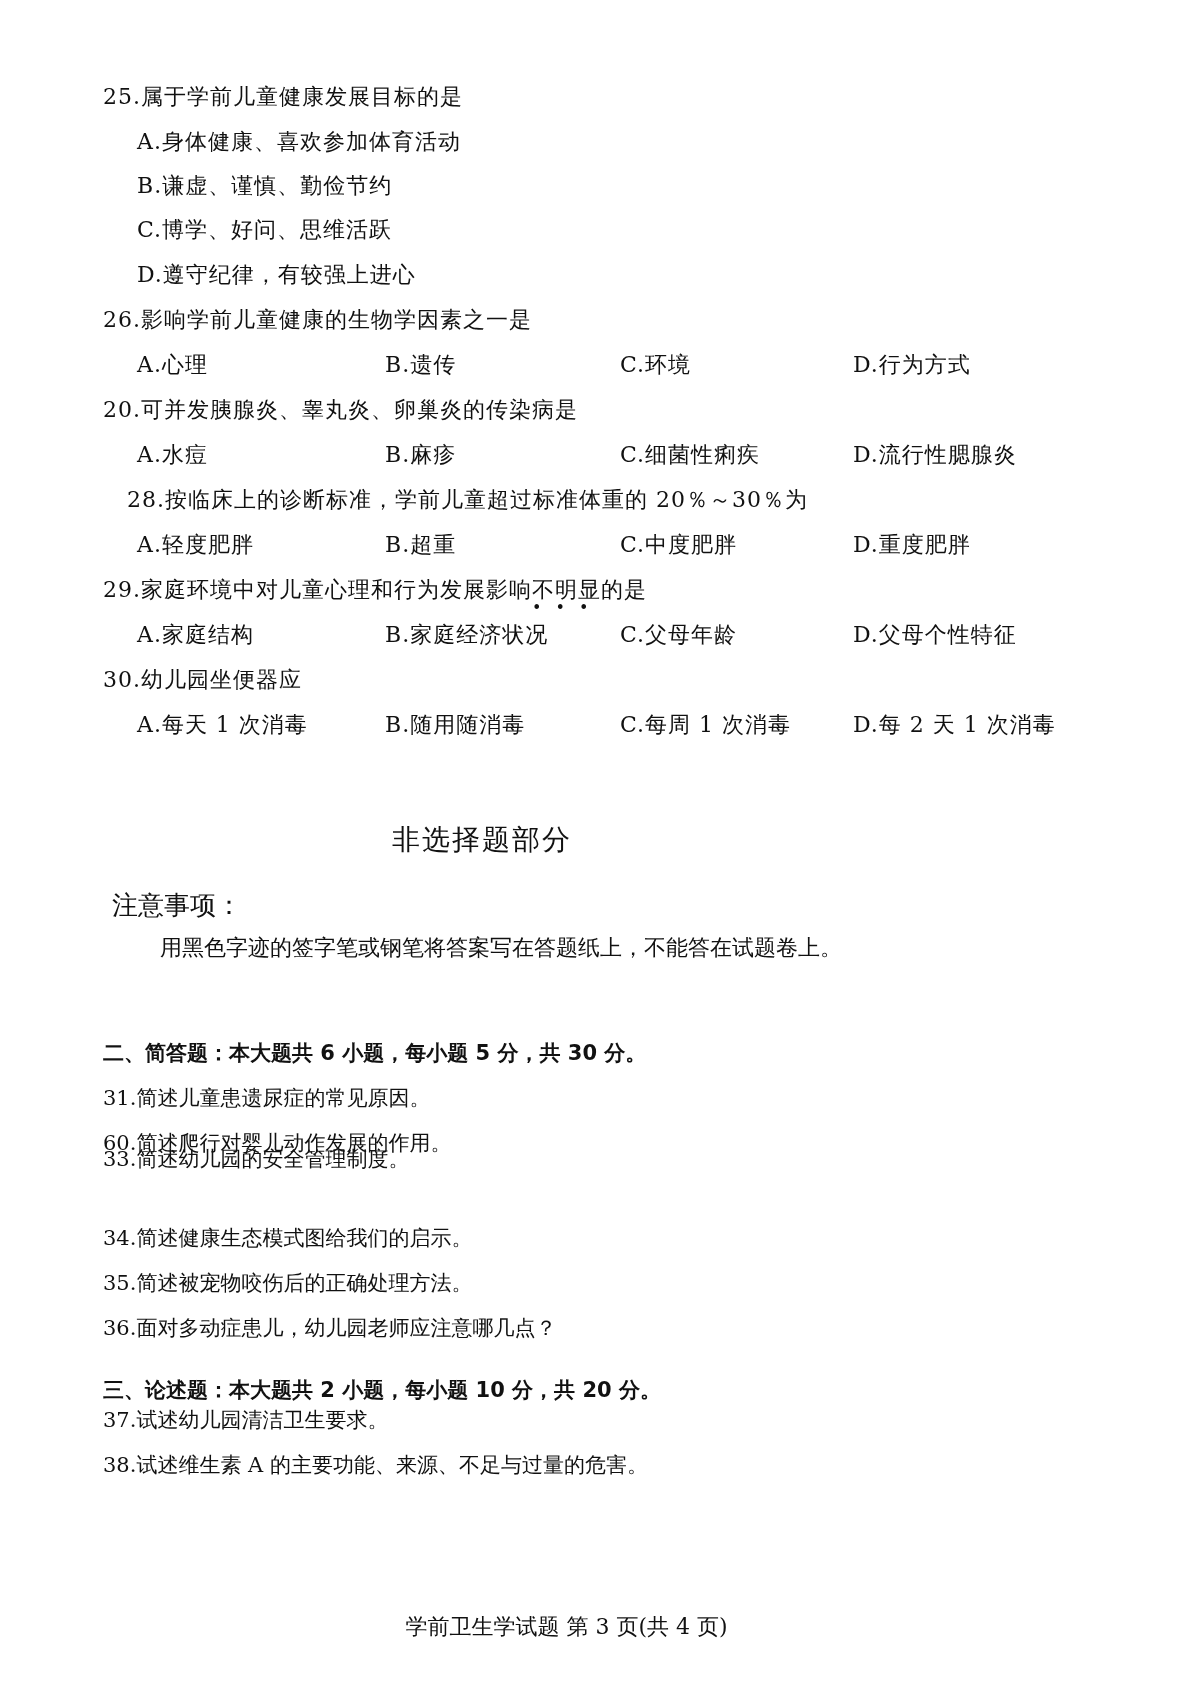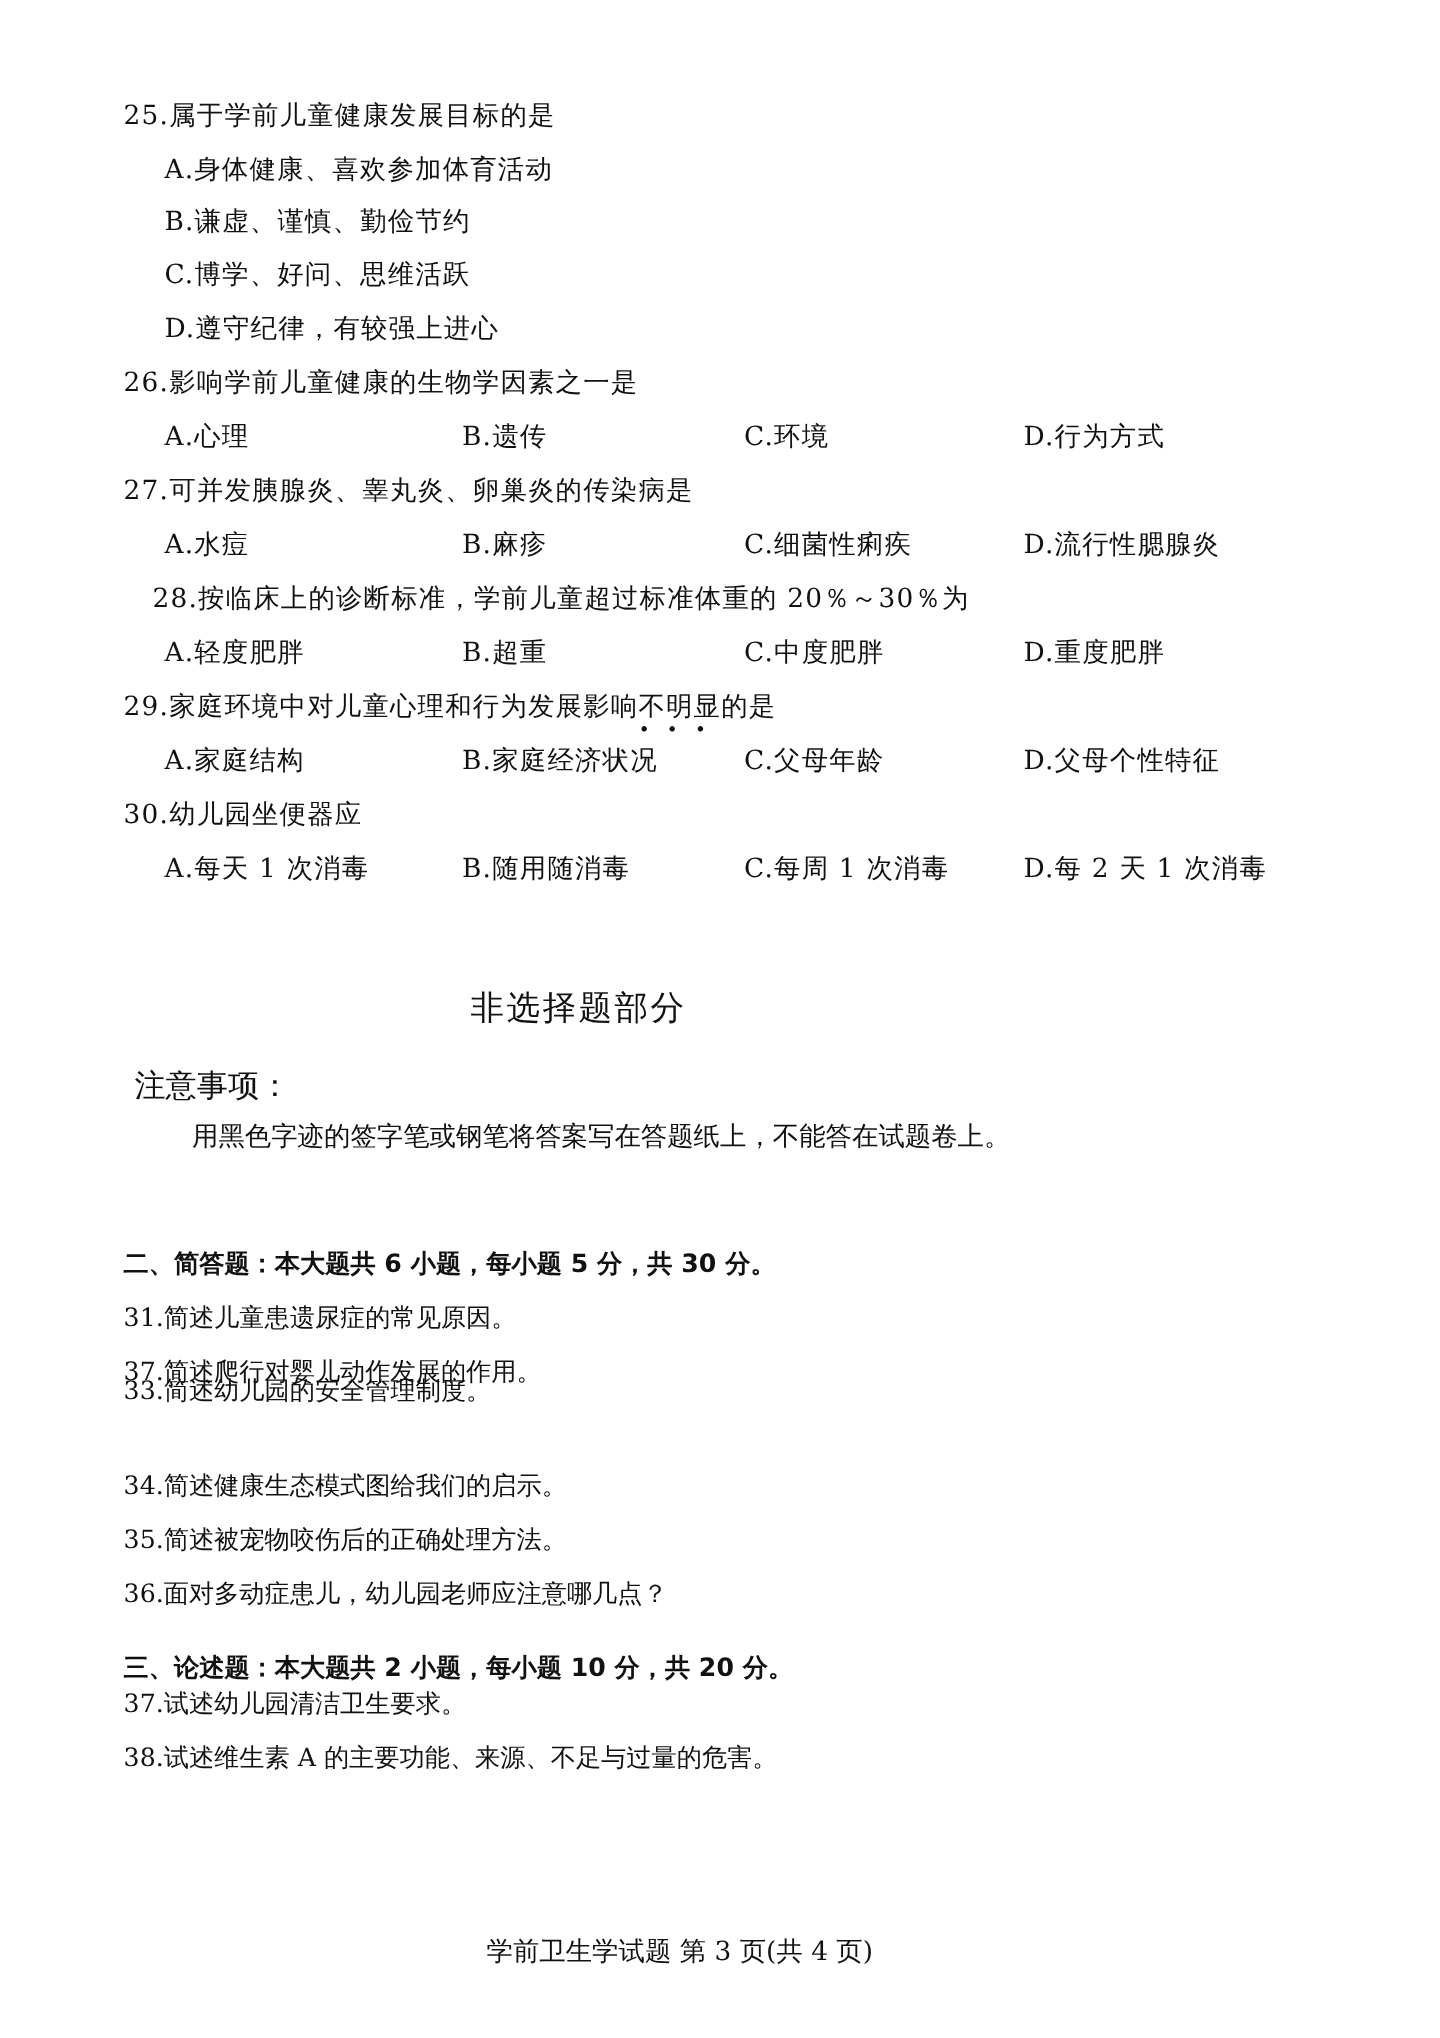--- a/index.html
+++ b/index.html
@@ -125,21 +125,21 @@
   <span>26.</span><span>影响学前儿童健康的生物学因素之一是</span>
 </div>
 <div class="opt-row" style="top:350px;">
   <span class="col-a">A.心理</span>
   <span class="col-b">B.遗传</span>
   <span class="col-c">C.环境</span>
   <span class="col-d">D.行为方式</span>
 </div>
 
 <div class="line" style="top:395px;">
-  <span>27.</span><span>可并发胰腺炎、睾丸炎、卵巢炎的传染病是</span>
+  <span>20.</span><span>可并发胰腺炎、睾丸炎、卵巢炎的传染病是</span>
 </div>
 <div class="opt-row" style="top:440px;">
   <span class="col-a">A.水痘</span>
   <span class="col-b">B.麻疹</span>
   <span class="col-c">C.细菌性痢疾</span>
   <span class="col-d">D.流行性腮腺炎</span>
 </div>
 
 <div class="line" style="top:485px;margin-left:24px;">
   <span>28.</span><span>按临床上的诊断标准，学前儿童超过标准体重的 20％～30％为</span>
@@ -170,21 +170,21 @@
   <span class="col-c">C.每周 1 次消毒</span>
   <span class="col-d">D.每 2 天 1 次消毒</span>
 </div>
 
 <div class="section-heading" style="top:822px;">非选择题部分</div>
 <div class="notice-label" style="top:890px;">注意事项：</div>
 <div class="notice-text" style="top:933px;">用黑色字迹的签字笔或钢笔将答案写在答题纸上，不能答在试题卷上。</div>
 
 <div class="part-heading" style="top:1038px;">二、简答题：本大题共 6 小题，每小题 5 分，共 30 分。</div>
 <div class="short-q" style="top:1083px;">31.简述儿童患遗尿症的常见原因。</div>
-<div class="short-q" style="top:1128px;">37.简述爬行对婴儿动作发展的作用。</div>
+<div class="short-q" style="top:1128px;">60.简述爬行对婴儿动作发展的作用。</div>
 <div class="short-q" style="top:1144px;">33.简述幼儿园的安全管理制度。</div>
 <div class="short-q" style="top:1223px;">34.简述健康生态模式图给我们的启示。</div>
 <div class="short-q" style="top:1268px;">35.简述被宠物咬伤后的正确处理方法。</div>
 <div class="short-q" style="top:1313px;">36.面对多动症患儿，幼儿园老师应注意哪几点？</div>
 
 <div class="part-heading" style="top:1375px;">三、论述题：本大题共 2 小题，每小题 10 分，共 20 分。</div>
 <div class="short-q" style="top:1405px;">37.试述幼儿园清洁卫生要求。</div>
 <div class="short-q" style="top:1450px;">38.试述维生素 A 的主要功能、来源、不足与过量的危害。</div>
 
 <div class="footer" style="top:1612px;">学前卫生学试题 第 3 页(共 4 页)</div>

